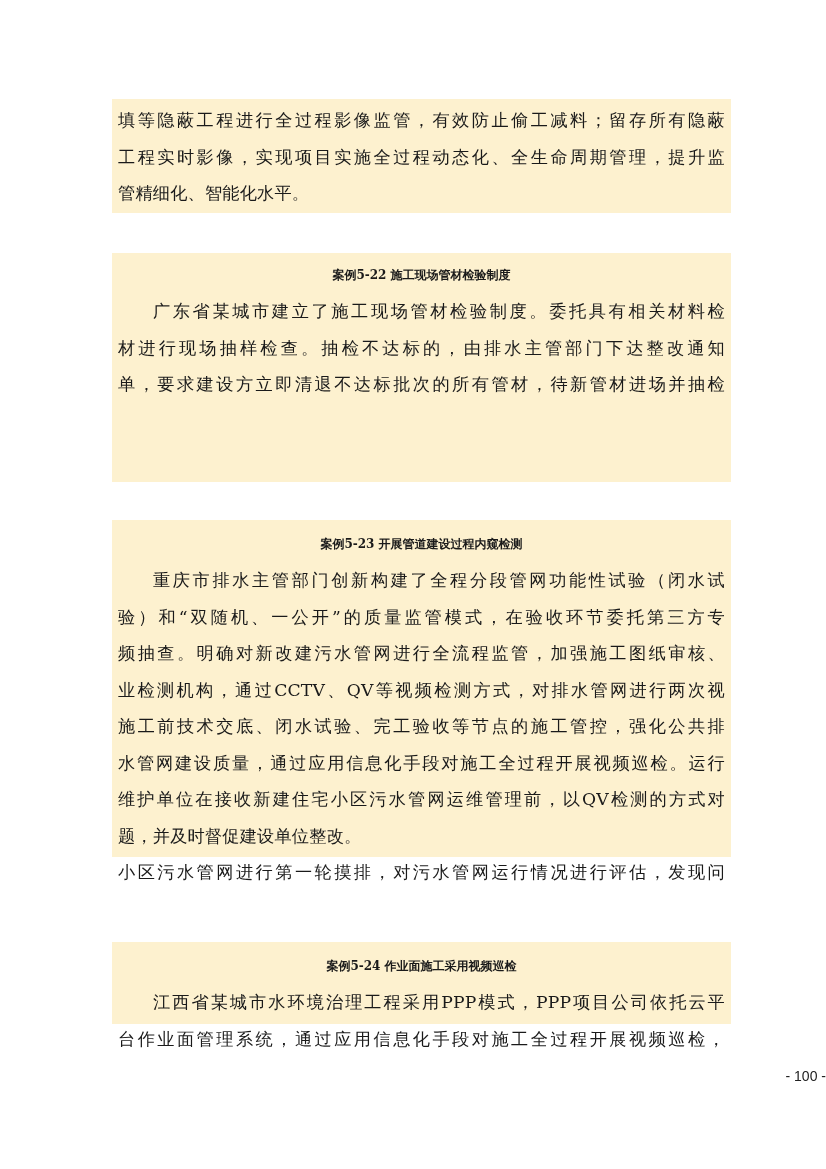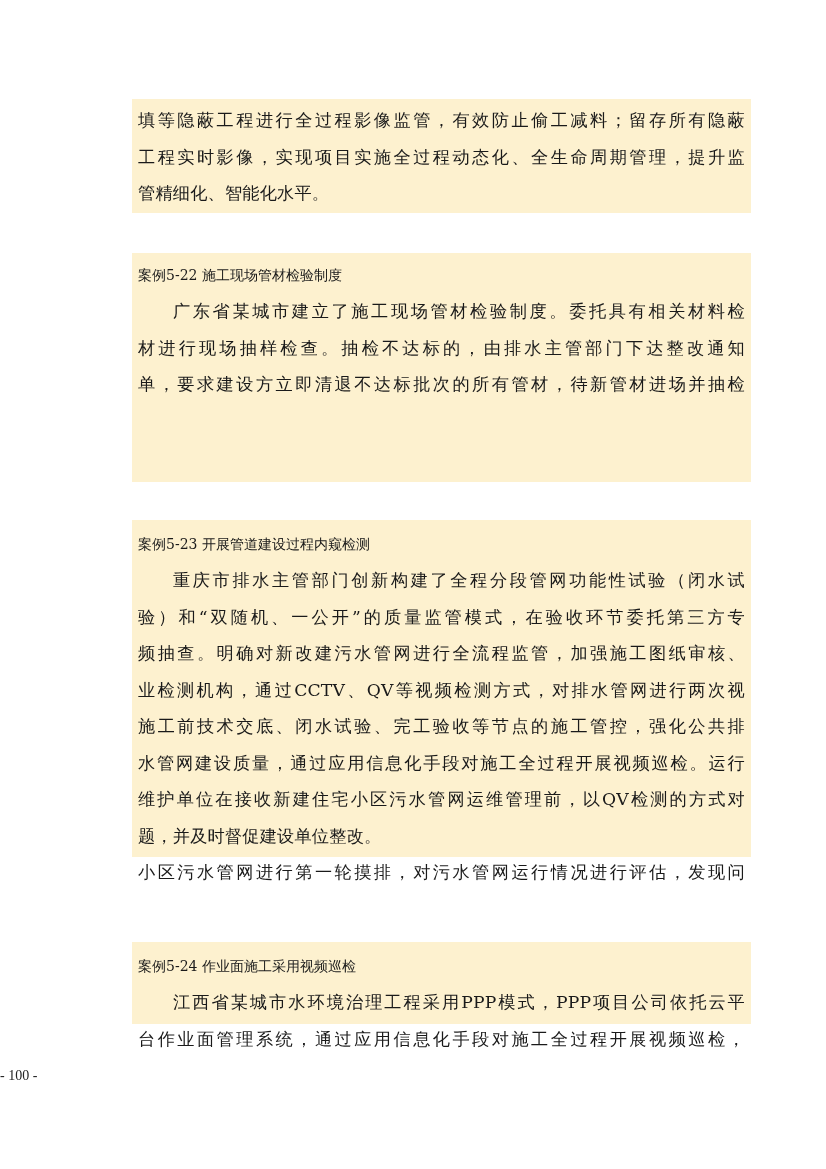--- a/index.html
+++ b/index.html
@@ -2,35 +2,35 @@
 <html><head>
 <meta charset="utf-8">
 <style>
   html, body { margin:0; padding:0; }
   body {
     width:826px; height:1169px; background:#ffffff; position:relative; overflow:hidden;
     font-family: "DejaVu Serif", "Liberation Serif", serif; color:#1a1a1a;
   }
   .box {
     position:absolute; left:112px; width:619px; background:#fdf1cf;
-    box-sizing:border-box; padding:7px 6px 0 6px;margin-left:20px;
+    box-sizing:border-box; padding:7px 6px 0 6px;
   }
   .line {
     height:36.5px; line-height:36.5px; font-size:17.2px; white-space:nowrap;
     text-align:justify; text-align-last:justify; letter-spacing:0.2px;
   }
   .line.last { text-align-last:left; }
   .line.indent { padding-left:35px; }
   .title {
-    height:36px; line-height:36px; font-size:14px; font-weight:normal; 
+    height:36px; line-height:36px; font-size:12px; font-weight:bold; text-align:center;
     font-family: "DejaVu Serif", "Liberation Serif", serif;
   }
   .pagenum {
-    position:absolute; left:0; width:826px; top:1068px; text-align:left;
-    font-family:Liberation Serif, serif; font-size:14px; color:#222;
+    position:absolute; left:0; width:826px; top:1068px; text-align:right;
+    font-family:Liberation Sans, sans-serif; font-size:14px; color:#222;
   }
 </style>
 </head>
 <body>
 
 <div class="box" style="top:99px;height:114px;padding-top:3px;">
   <div class="line">填等隐蔽工程进行全过程影像监管，有效防止偷工减料；留存所有隐蔽</div>
   <div class="line">工程实时影像，实现项目实施全过程动态化、全生命周期管理，提升监</div>
   <div class="line last">管精细化、智能化水平。</div>
 </div>

